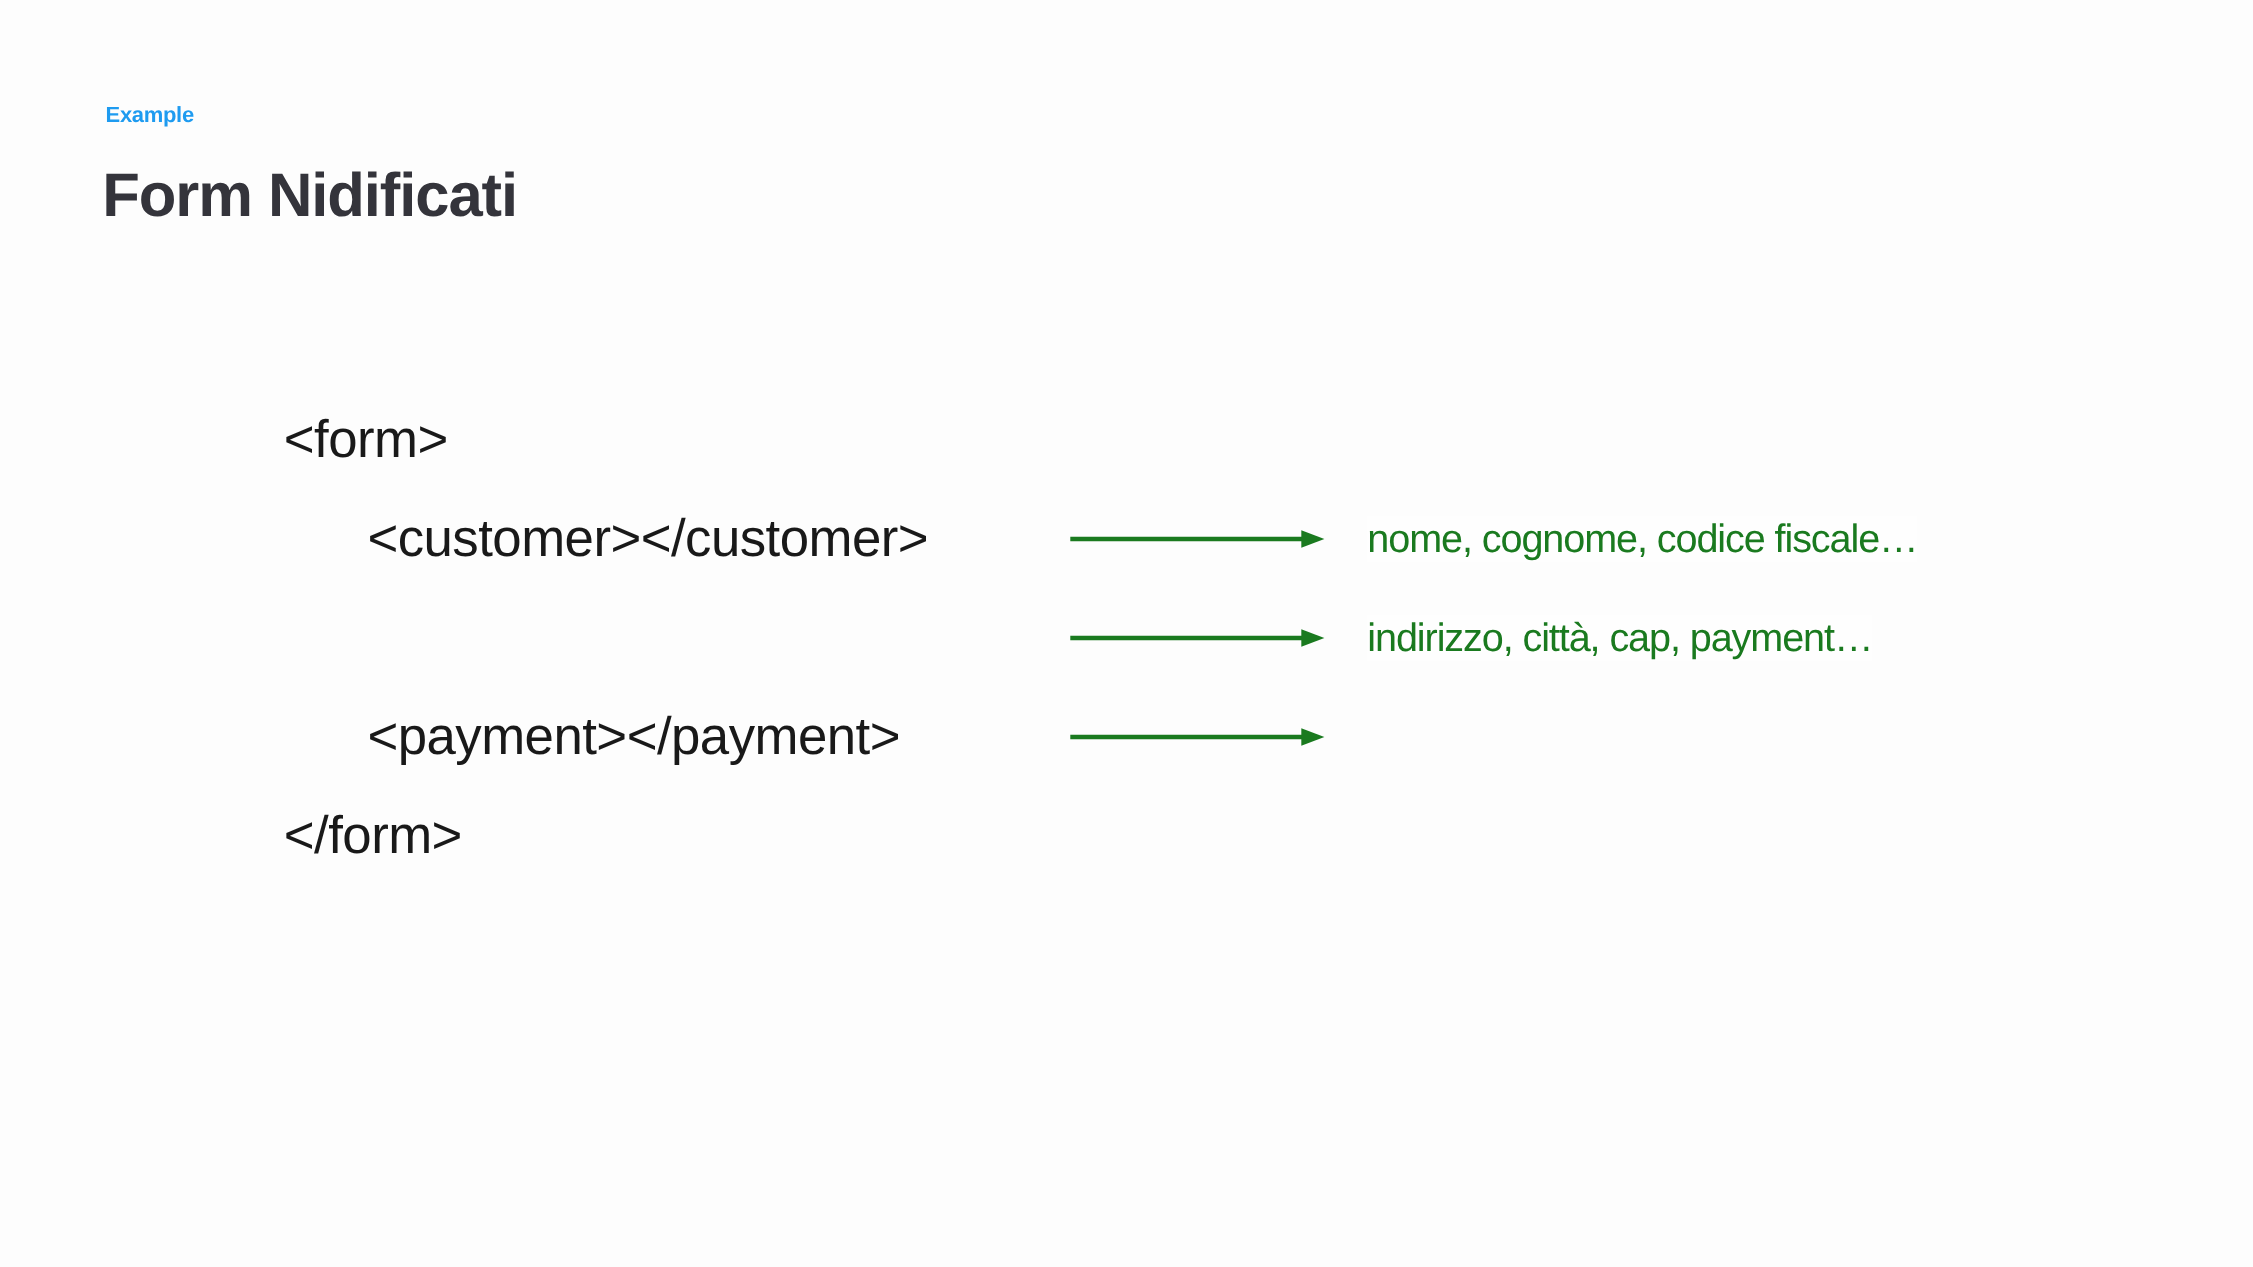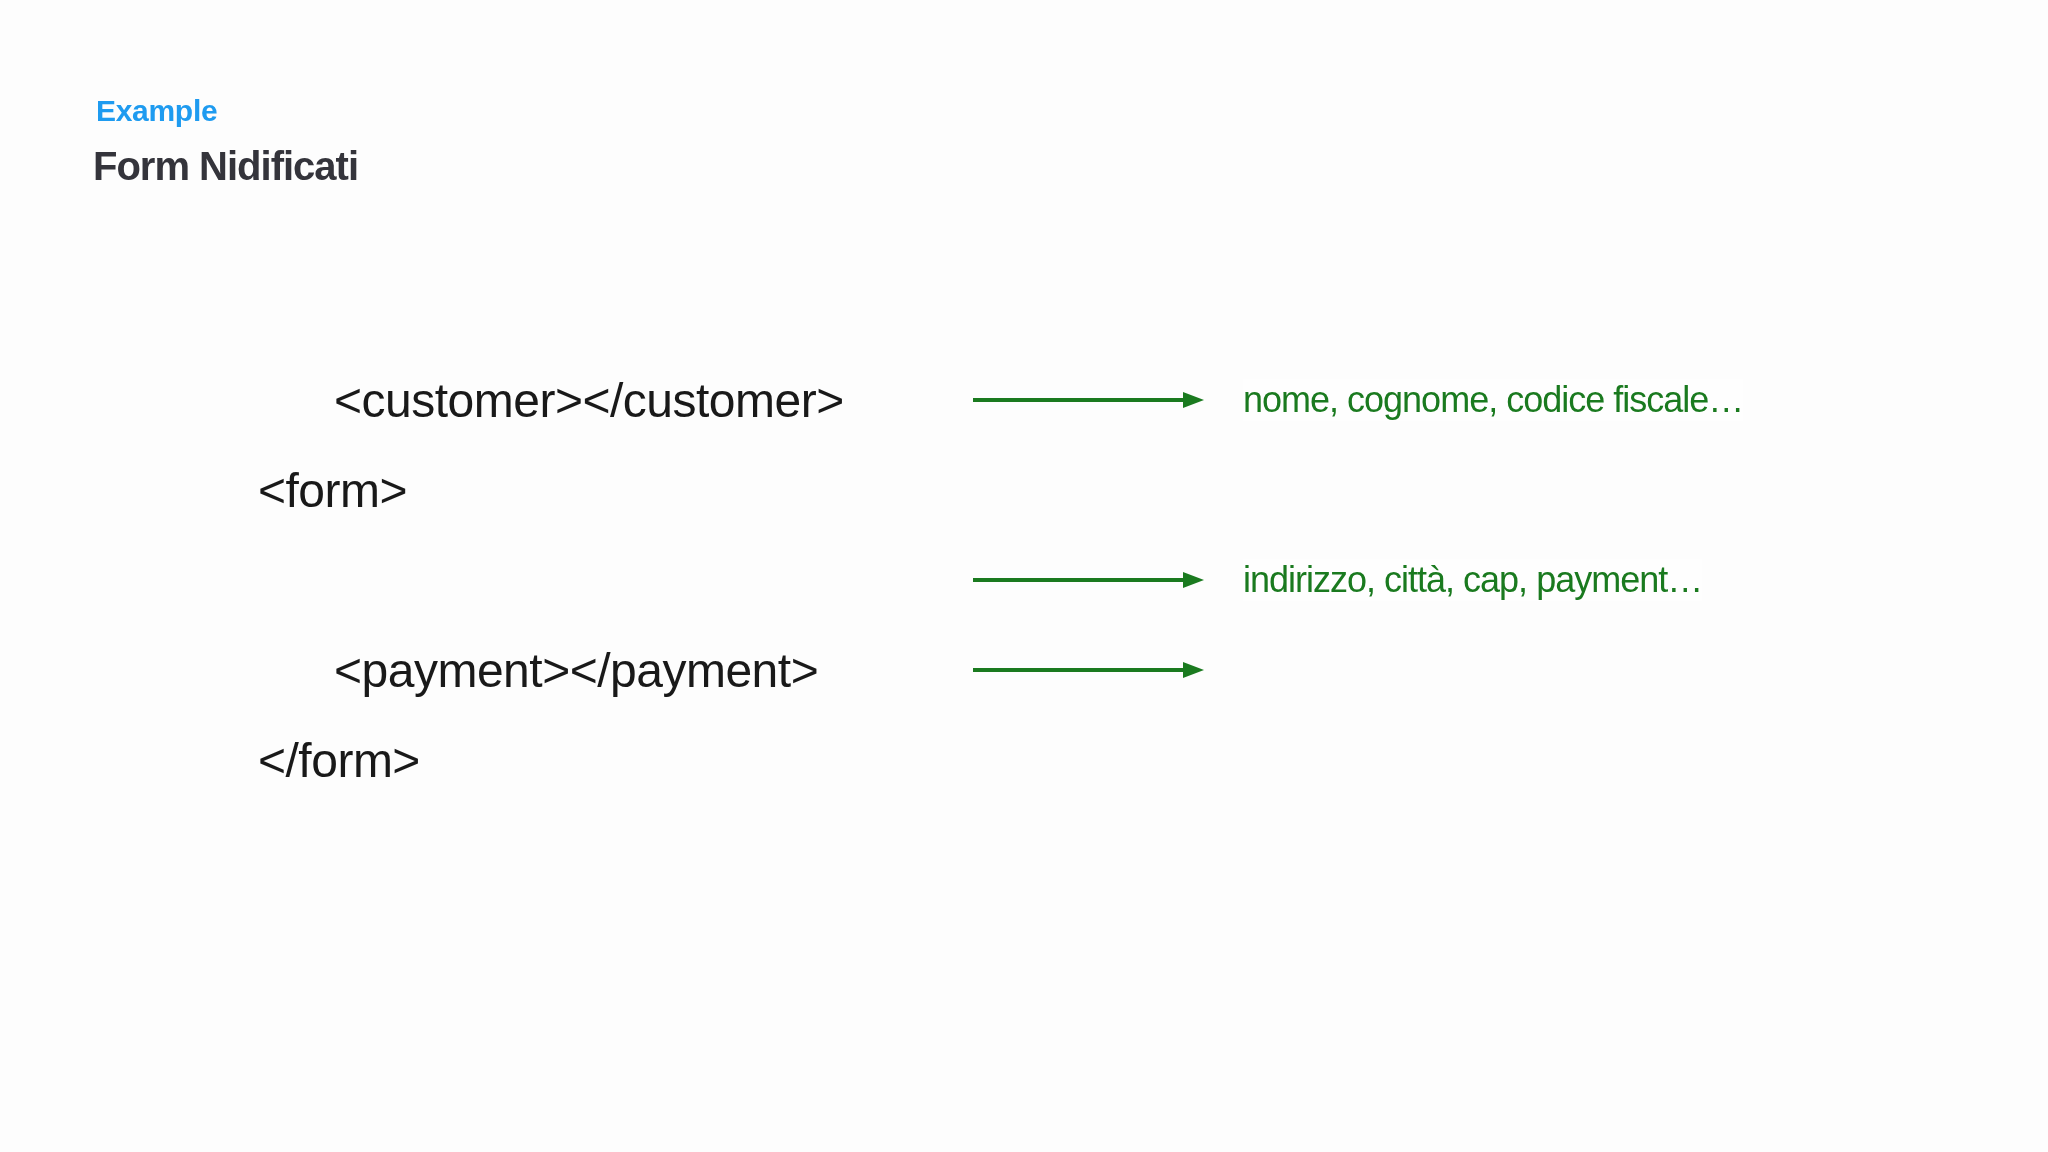--- a/index.html
+++ b/index.html
@@ -20,31 +20,31 @@
   }
   .slide {
     position: relative;
     width: 2048px;
     height: 1152px;
   }
   .eyebrow {
     position: absolute;
     left: 96px;
     top: 94px;
-    font-size: 30px;
+    font-size: 20px;
     font-weight: 700;
     letter-spacing: -0.3px;
     color: var(--accent-blue);
   }
   .title {
     position: absolute;
     left: 93px;
     top: 144px;
     margin: 0;
-    font-size: 40px;
+    font-size: 56px;
     font-weight: 700;
     letter-spacing: -1px;
     color: var(--title);
   }
   .code-block {
     position: absolute;
     left: 0;
     top: 355px;
     width: 2048px;
   }
@@ -88,31 +88,31 @@
 <body>
 
 <div class="slide">
 
   <div class="eyebrow">Example</div>
 
   <h1 class="title">Form Nidificati</h1>
 
   <div class="code-block">
 
+    <div class="code-row code-root">
+      <span class="code-text">&lt;form&gt;</span>
+    </div>
+
     <div class="code-row code-child">
       <span class="code-text">&lt;customer&gt;&lt;/customer&gt;</span>
       <svg class="arrow" width="235" height="24" viewBox="0 0 235 24">
         <line x1="2" y1="12" x2="213" y2="12" stroke="currentColor" stroke-width="4"></line>
         <path d="M212 4 L233 12 L212 20 Z" fill="currentColor"></path>
       </svg>
       <span class="desc">nome, cognome, codice fiscale…</span>
-    </div>
-
-    <div class="code-row code-root">
-      <span class="code-text">&lt;form&gt;</span>
     </div>
 
     <div class="code-row code-child">
       <svg class="arrow" width="235" height="24" viewBox="0 0 235 24">
         <line x1="2" y1="12" x2="213" y2="12" stroke="currentColor" stroke-width="4"></line>
         <path d="M212 4 L233 12 L212 20 Z" fill="currentColor"></path>
       </svg>
       <span class="desc">indirizzo, città, cap, payment…</span>
     </div>
 

